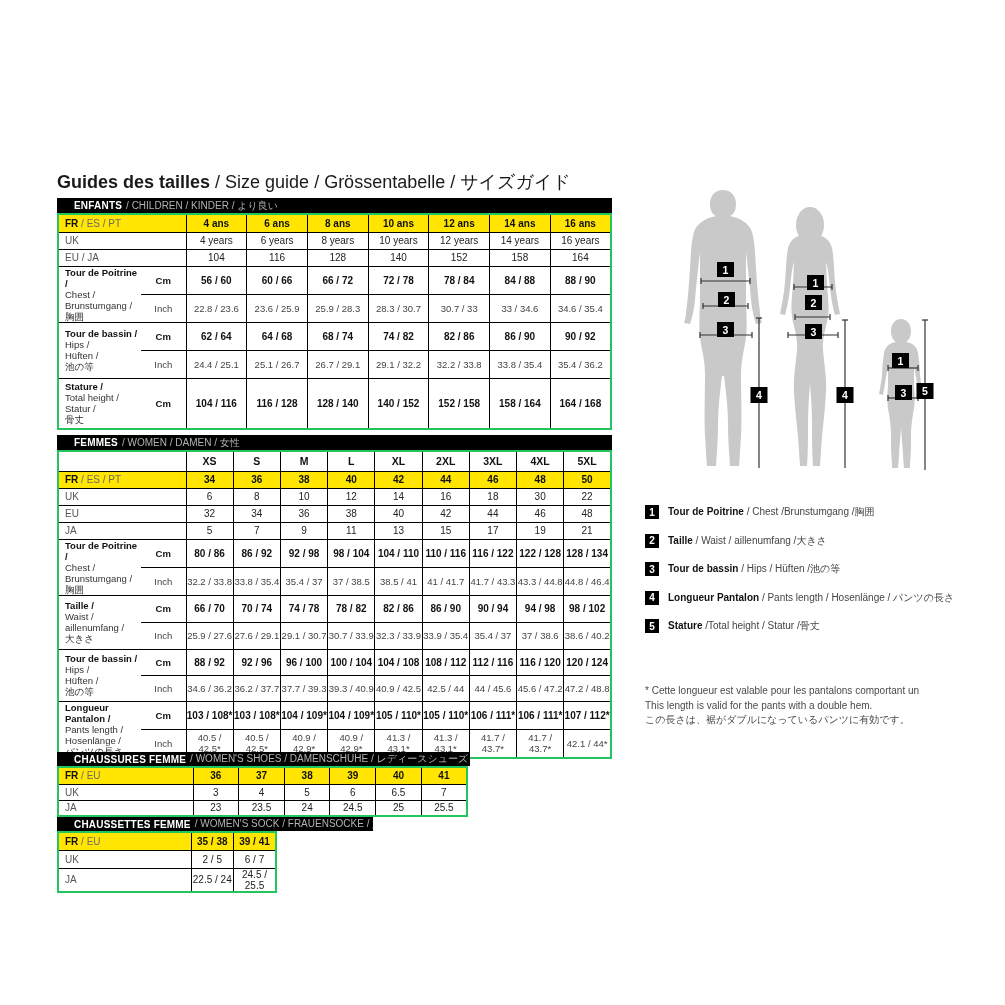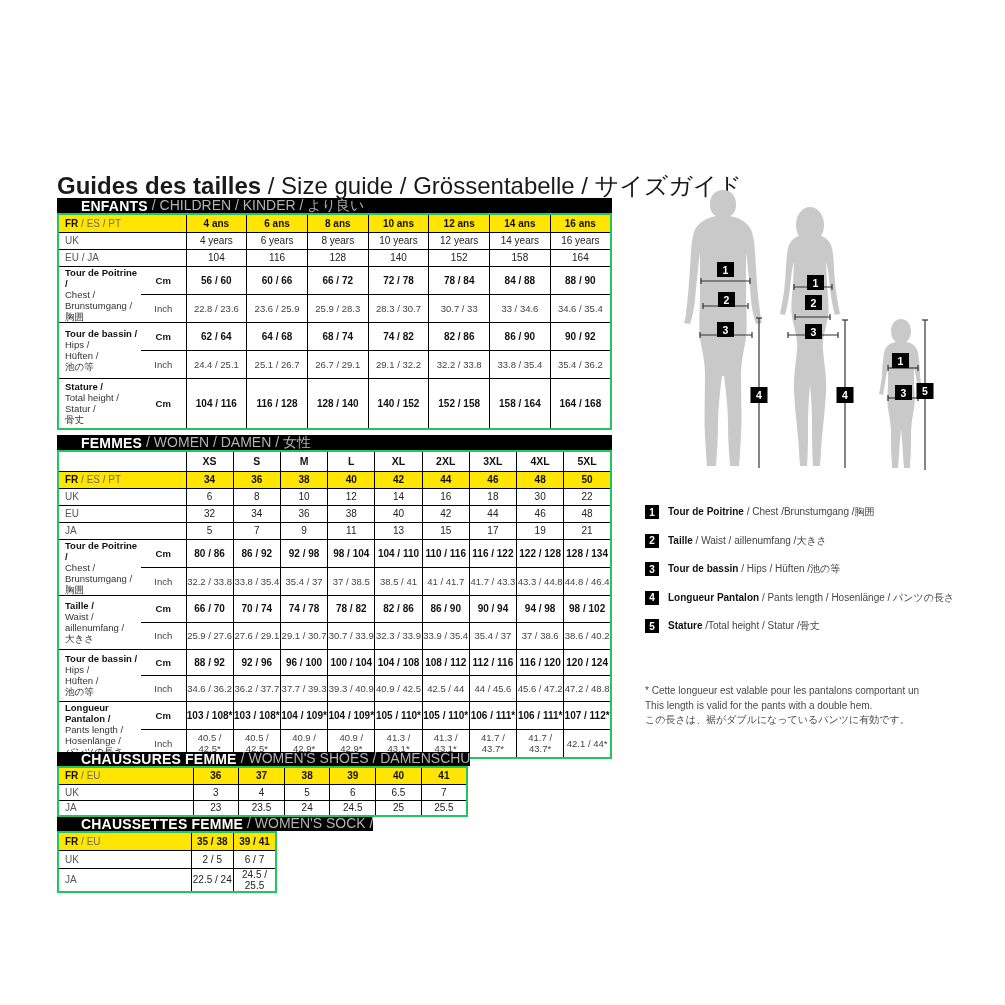--- a/index.html
+++ b/index.html
@@ -1,24 +1,24 @@
 <!DOCTYPE html>
 <html><head>
 <meta charset="utf-8">
 <style>
   html,body{margin:0;padding:0;background:#fff;}
   .page{position:relative;width:1005px;height:1005px;background:#ffffff;
         font-family:"Liberation Sans",sans-serif;overflow:hidden;color:#1a1a1a;}
   .abs{position:absolute;}
   
-  .title{font-size:24px;color:#1a1a1a;white-space:nowrap;}
+  .title{font-size:18px;color:#1a1a1a;white-space:nowrap;}
   .title .tb{font-weight:bold;}
   
-  .bar{background:#000;display:flex;align-items:center;padding-left:24px;box-sizing:border-box;
-       font-size:14px;white-space:nowrap;overflow:hidden;}
+  .bar{background:#000;display:flex;align-items:center;padding-left:17px;box-sizing:border-box;
+       font-size:10px;white-space:nowrap;overflow:hidden;}
   .bar-b{color:#fff;font-weight:bold;letter-spacing:.2px;}
   .bar-r{color:#b3b3b3;font-weight:normal;margin-left:4px;}
   
   table{border-collapse:collapse;table-layout:fixed;background:#fff;}
   table{border:2px solid #22c55e;}
   td{border:1.5px solid #000;font-size:10px;color:#222;text-align:center;padding:0;overflow:hidden;
      vertical-align:middle;}
   td.lbl{text-align:left;padding-left:6px;}
   td.plbl{color:#555;}
   .yellow{background:#ffe500;}

